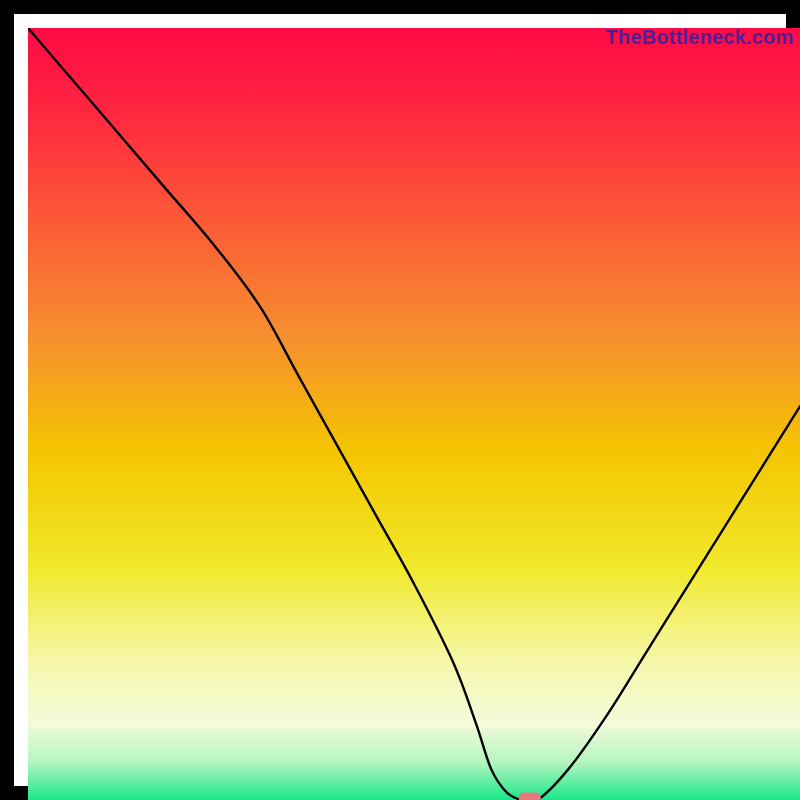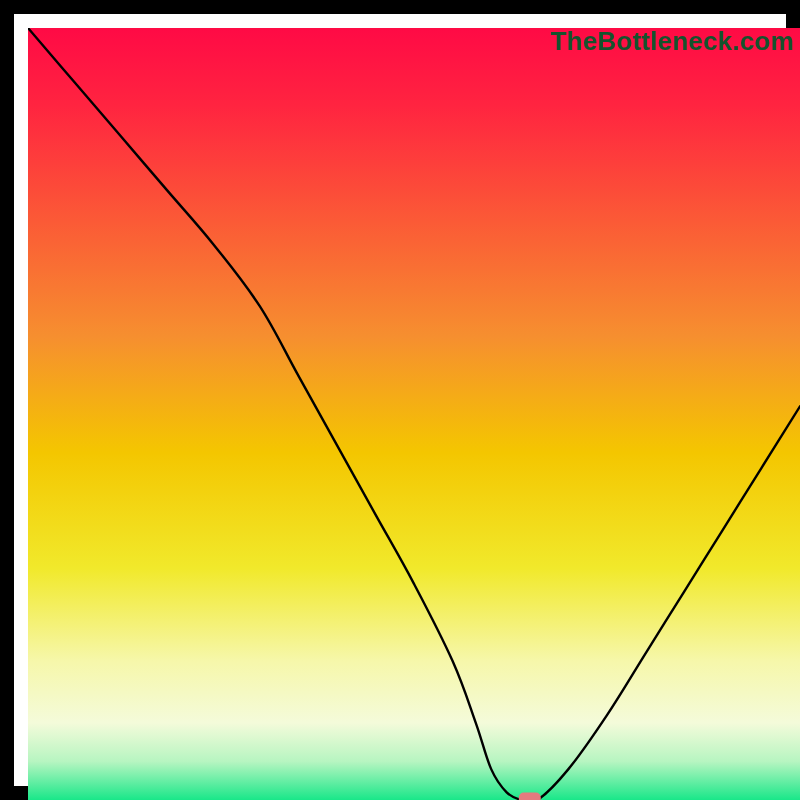--- a/index.html
+++ b/index.html
@@ -13,23 +13,23 @@
   .plot {
     position: absolute;
     left: 14px; top: 14px;
     width: 772px; height: 772px;
   }
   .attribution {
     position: absolute;
     top: -2px;
     right: 6px;
     font-family: Arial, Helvetica, sans-serif;
-    font-size: 26px;
+    font-size: 20px;
     font-weight: bold;
-    color: #14532d;
+    color: #4c1d95;
     letter-spacing: 0.2px;
     user-select: none;
   }
   svg { display: block; }
 </style>
 </head>
 <body>
 
 <div class="frame">
   <div class="plot">

